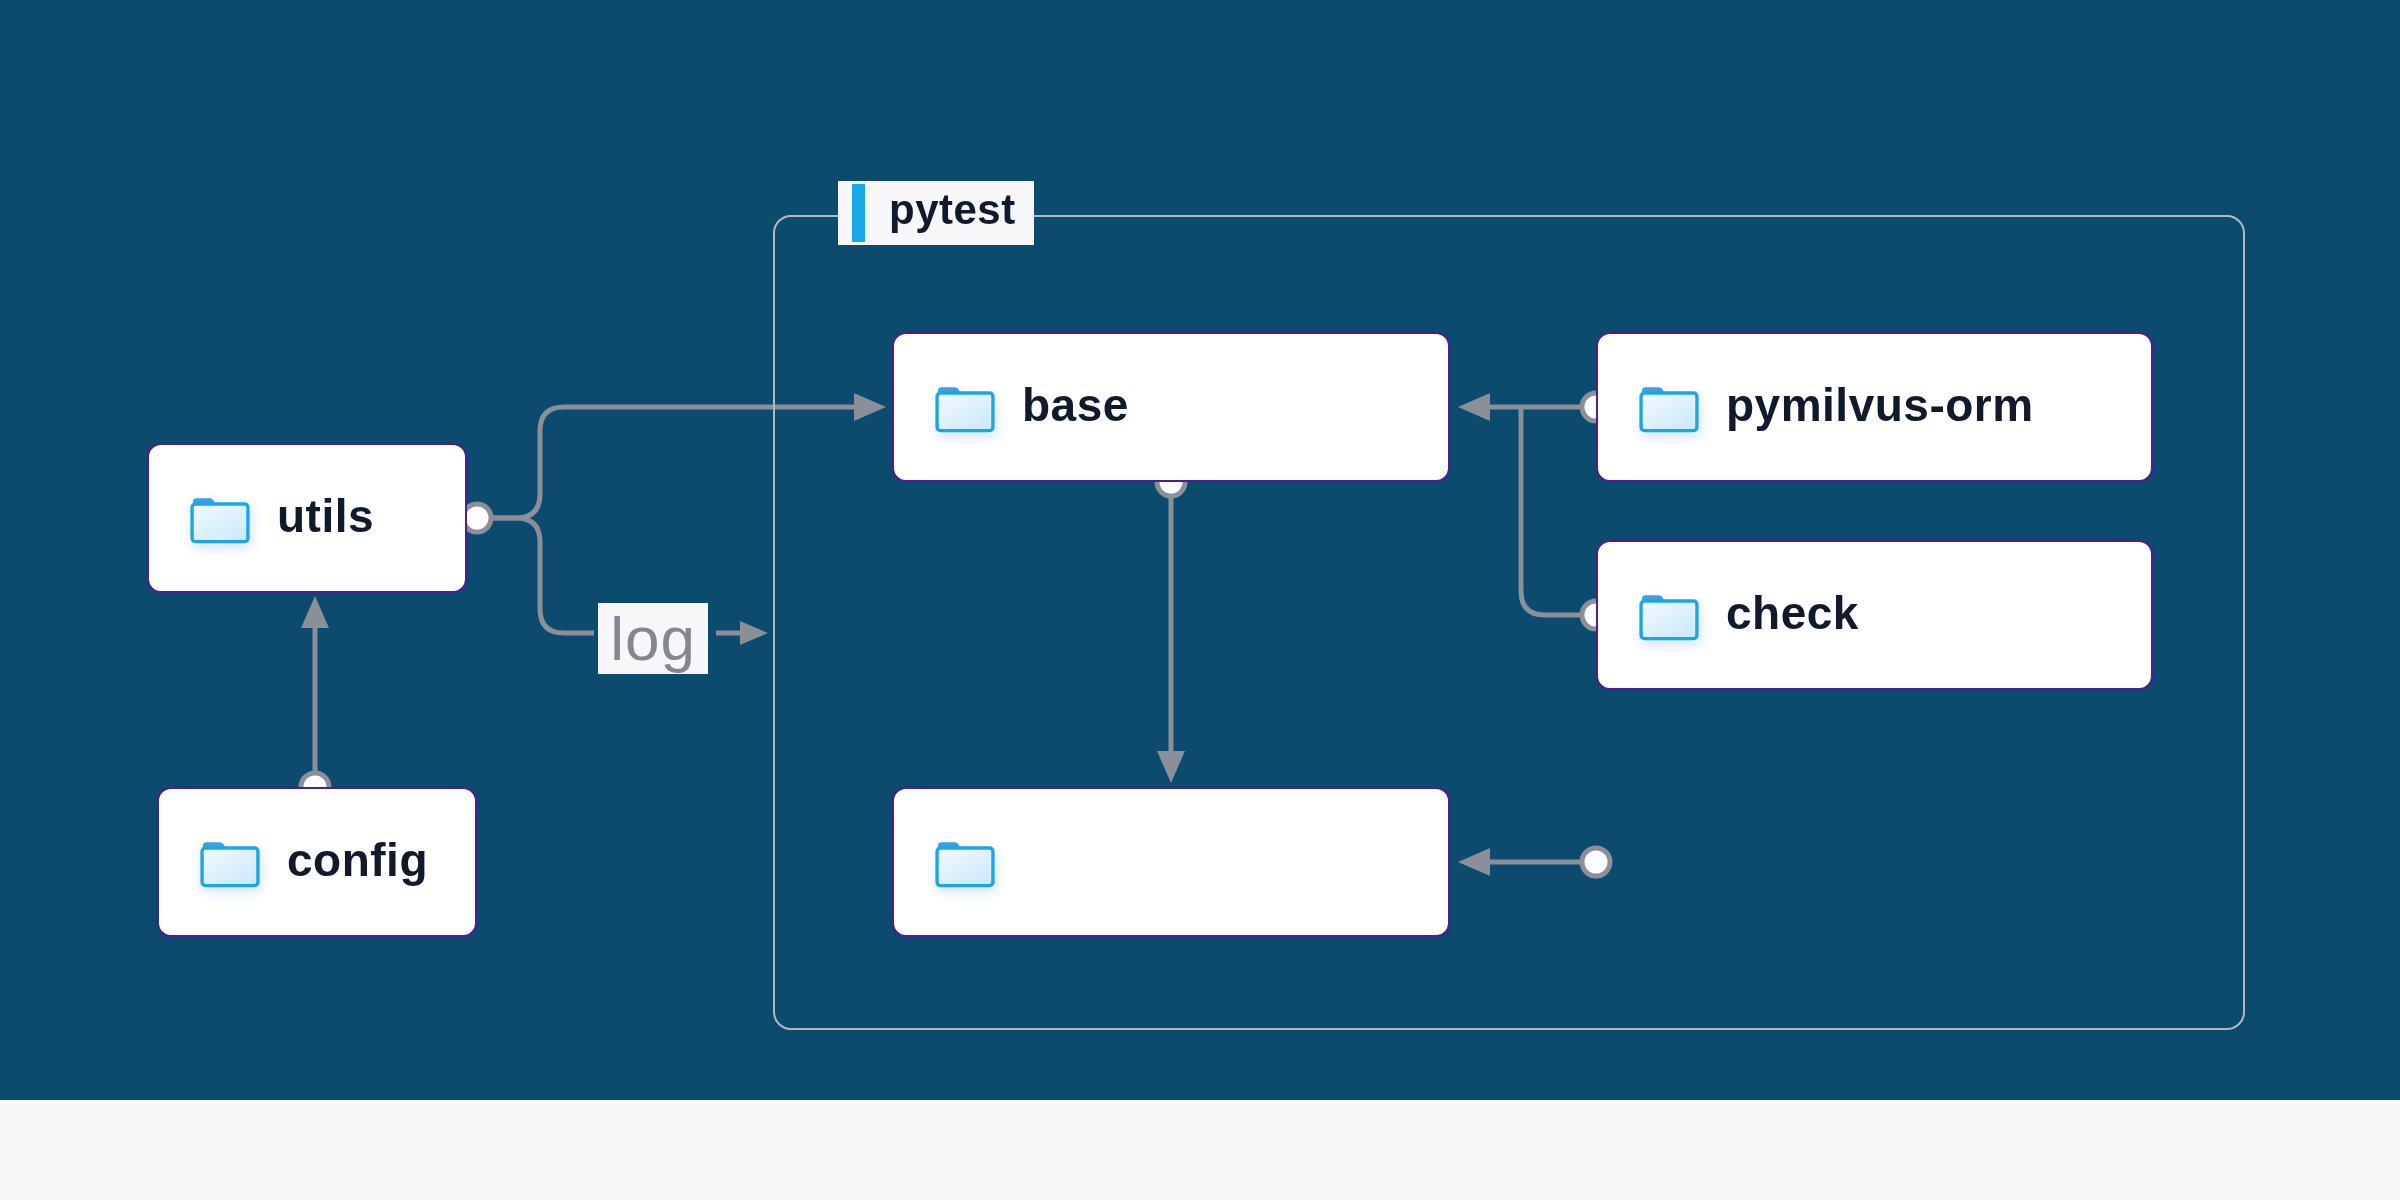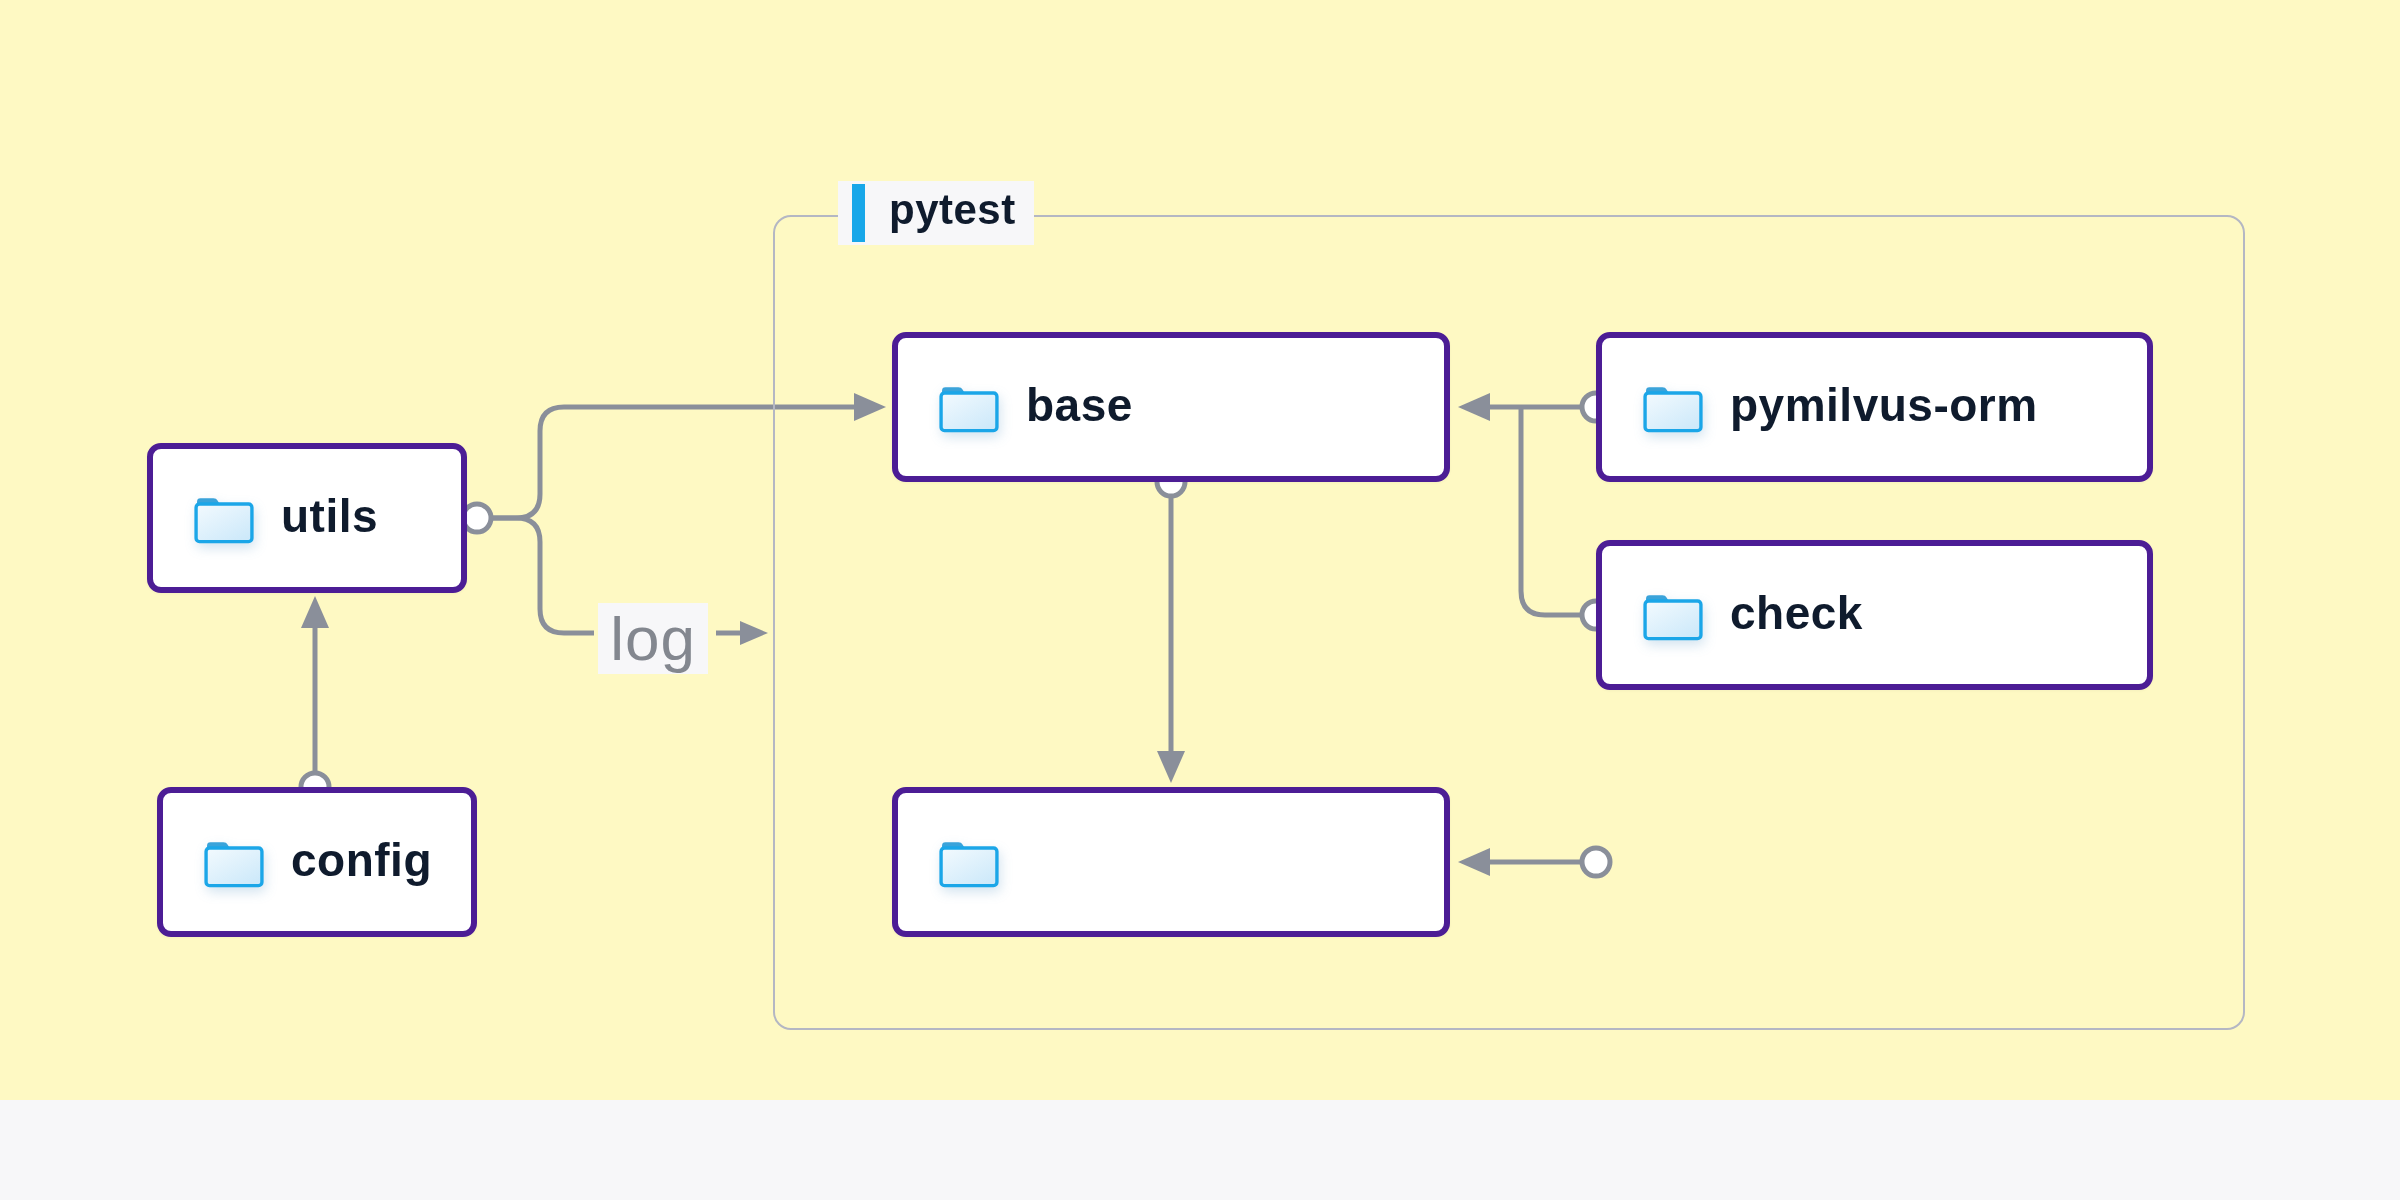--- a/index.html
+++ b/index.html
@@ -5,21 +5,21 @@
   html, body {
     margin: 0;
     padding: 0;
     background: #f7f7f9;
     font-family: "Liberation Sans", "DejaVu Sans", sans-serif;
   }
   #canvas {
     position: relative;
     width: 2400px;
     height: 1100px;
-    background: #fef9c3;
+    background: #0c4a6e;
     overflow: hidden;
   }
   
   #edges-svg {
     position: absolute;
     left: 0; top: 0;
     width: 2400px; height: 1200px;
     pointer-events: none;
   }
   .edge {
@@ -69,21 +69,21 @@
     font-weight: 700;
     color: #0f1b2d;
     letter-spacing: 0.5px;
     padding-bottom: 6px;
   }
   
   .node {
     position: absolute;
     box-sizing: border-box;
     background: #ffffff;
-    border: 6px solid #4c1d95;
+    border: 2px solid #4c1d95;
     border-radius: 14px;
     display: flex;
     align-items: center;
     padding-left: 40px;
     gap: 26px;
     box-shadow: 0 1px 3px rgba(16,24,40,0.04);
     z-index: 1;
   }
   .node .node-label {
     font-size: 46px;

